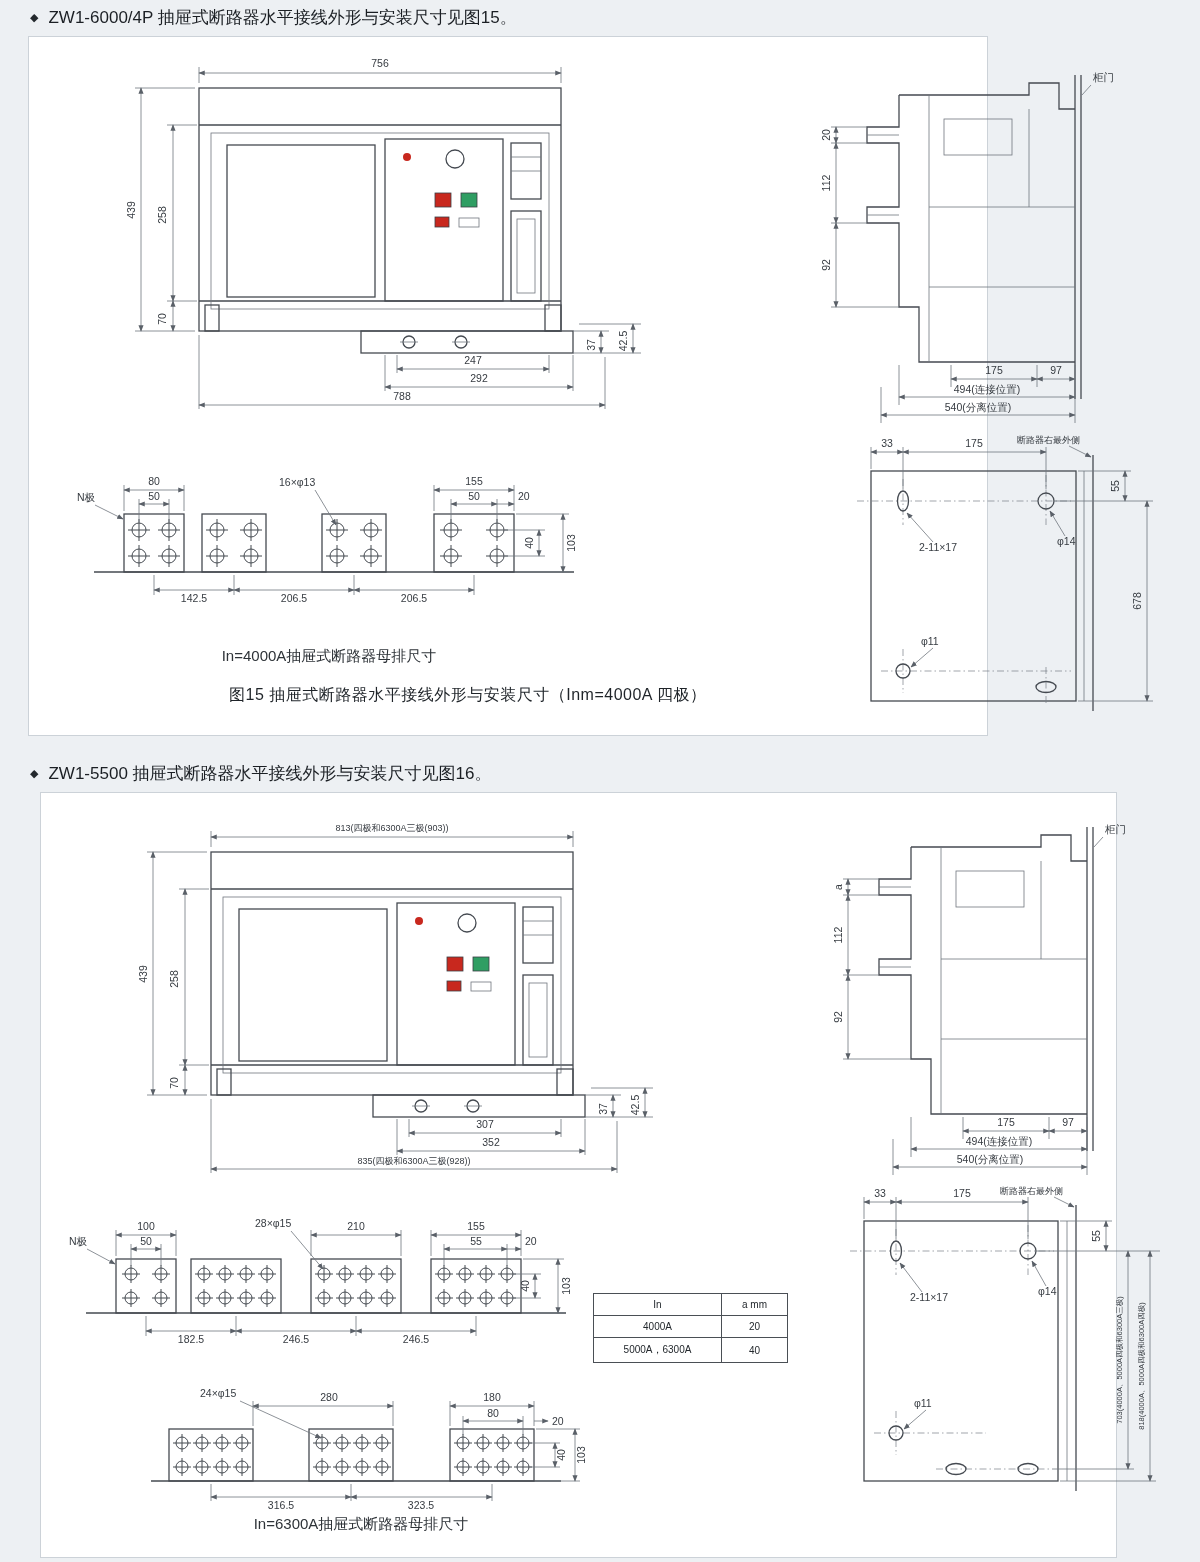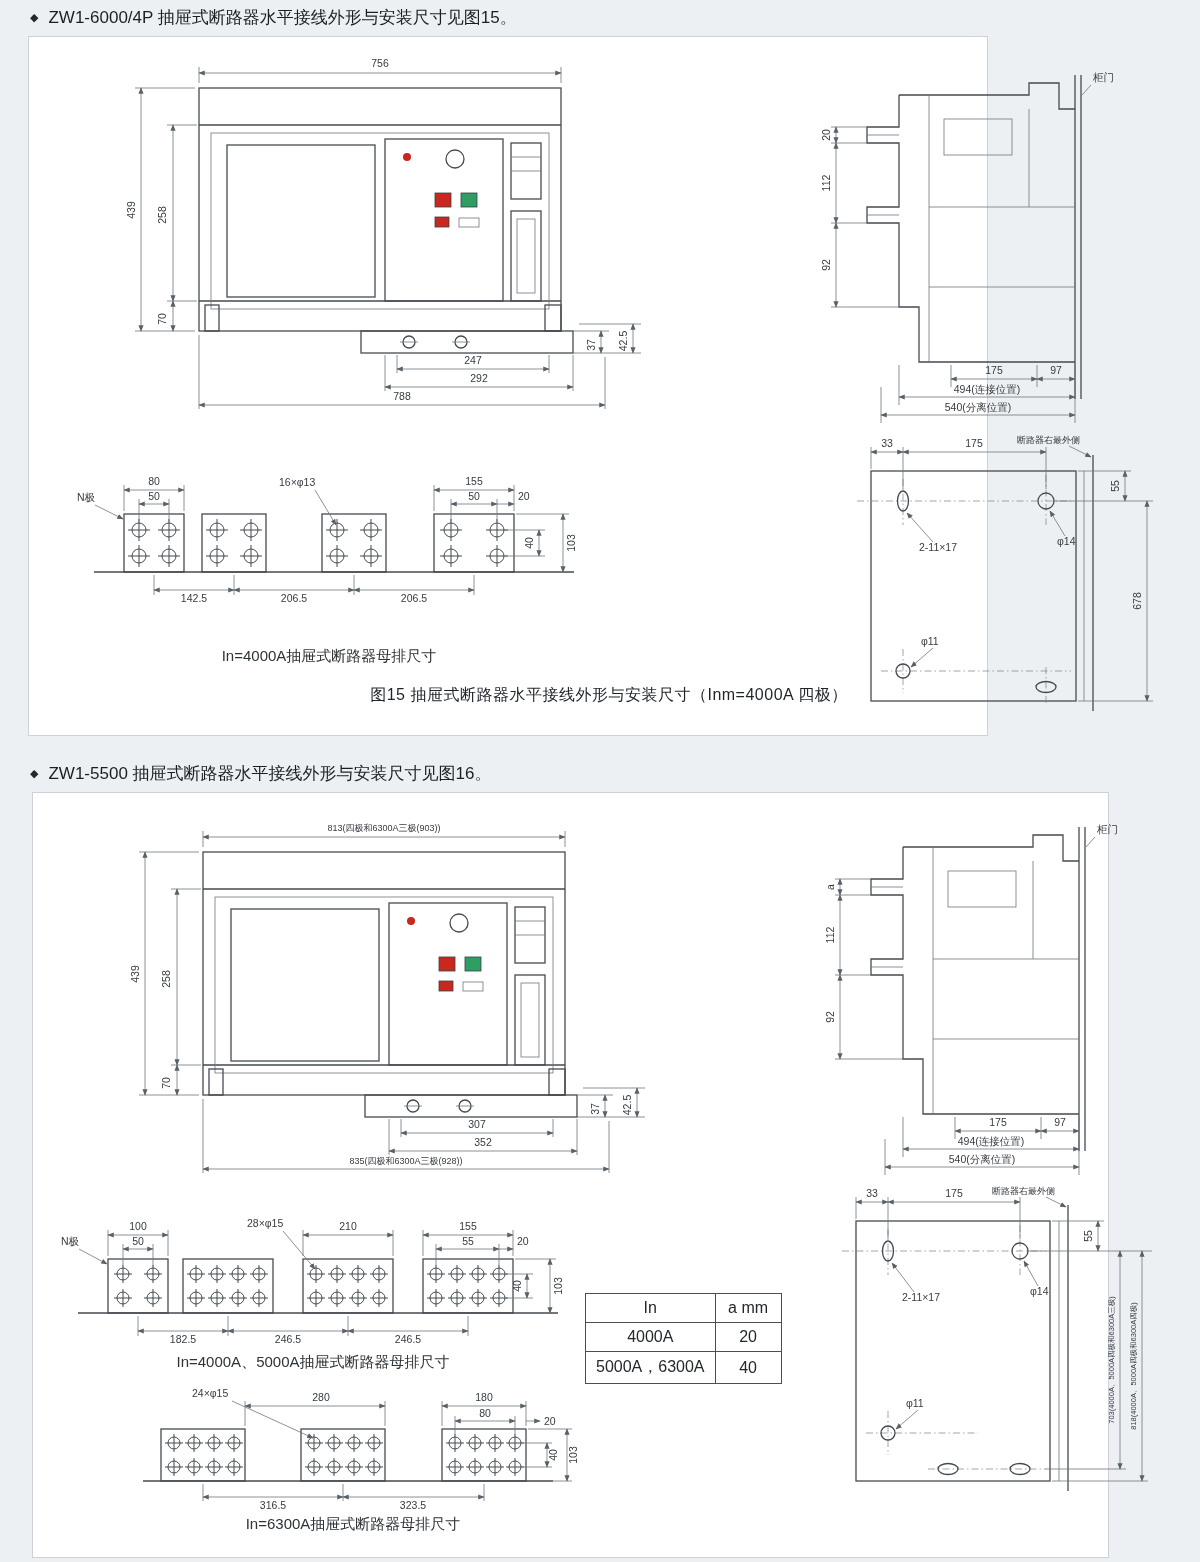--- a/index.html
+++ b/index.html
@@ -3,32 +3,32 @@
 <meta charset="utf-8">
 <style>
   *{box-sizing:border-box}
   body{margin:0;background:#edf0f3;font-family:"Liberation Sans","DejaVu Sans",sans-serif;color:#222}
   .page{position:relative;width:1200px;height:1562px;overflow:hidden}
   .heading{position:absolute;font-size:17px;color:#1b1f24;display:flex;align-items:center;gap:10px;white-space:nowrap}
   .bullet{font-size:11px;color:#23282d}
   .panel{position:absolute;background:#ffffff;border:1px solid #ccd2d8}
   .abs{position:absolute}
   .cap{position:absolute;text-align:center;font-size:15px;color:#2e3338}
-  .figcap{position:absolute;text-align:center;font-size:16px;color:#1f2429;letter-spacing:.5px}
+  .figcap{position:absolute;text-align:left;font-size:16px;color:#1f2429;letter-spacing:.5px}
   svg{overflow:visible}
   .ln{stroke:#454a51;stroke-width:1.3;fill:none;stroke-linejoin:miter}
   .thin{stroke:#70767e;stroke-width:.8;fill:none}
   .dim{stroke:#70767e;stroke-width:.8;fill:none}
   .dash{stroke:#7a8088;stroke-width:.7;fill:none;stroke-dasharray:7 3 1.5 3}
   text{font-family:"Liberation Sans","DejaVu Sans",sans-serif;font-size:10.5px;fill:#363b41}
   .t{text-anchor:middle}
   .ts{text-anchor:start}
   .tl{font-size:9px}
   .t7{font-size:7.5px}
-  .spec-table{position:absolute;border-collapse:collapse;font-size:16px;color:#23282d;background:#fff}
+  .spec-table{position:absolute;border-collapse:collapse;font-size:10px;color:#23282d;background:#fff}
   .spec-table th,.spec-table td{border:1px solid #4a4f55;padding:5px 10px;text-align:center;font-weight:normal}
   .spec-table th:first-child,.spec-table td:first-child{min-width:128px}
   .spec-table th:last-child,.spec-table td:last-child{min-width:66px}
 </style>
 </head>
 <body>
 
 <div class="page">
 
 <svg width="0" height="0" style="position:absolute">
@@ -276,21 +276,21 @@
   </svg>
 
   <div class="figcap" style="left:200px;top:648px;width:760px">图15 抽屉式断路器水平接线外形与安装尺寸（Inm=4000A 四极）</div>
 </div>
 
 <div class="heading" style="left:30px;top:762px">
   <span class="bullet">◆</span>
   <span>ZW1-5500 抽屉式断路器水平接线外形与安装尺寸见图16。</span>
 </div>
 
-<div class="panel" style="left:32px;top:792px;width:1077px;height:766px">
+<div class="panel" style="left:40px;top:792px;width:1077px;height:766px">
 
   <svg class="abs" style="left:20px;top:14px" width="640" height="370" viewBox="0 0 640 370">
     <g>
       <rect class="ln" x="150" y="45" width="362" height="243"></rect>
       <line class="ln" x1="150" y1="82" x2="512" y2="82"></line>
       <line class="ln" x1="150" y1="258" x2="512" y2="258"></line>
       <rect class="thin" x="162" y="90" width="338" height="176"></rect>
       <rect class="ln" x="178" y="102" width="148" height="152"></rect>
       <rect class="ln" x="336" y="96" width="118" height="162"></rect>
       <circle cx="358" cy="114" r="4" fill="#c8281e" stroke="none"></circle>
@@ -469,21 +469,20 @@
       <line class="thin" x1="415" y1="135" x2="415" y2="155"></line>
       <line class="dim" x1="85" y1="150" x2="175" y2="150" marker-start="url(#ar)" marker-end="url(#ar)"></line>
       <text class="t" x="130" y="162">182.5</text>
       <line class="dim" x1="175" y1="150" x2="295" y2="150" marker-start="url(#ar)" marker-end="url(#ar)"></line>
       <text class="t" x="235" y="162">246.5</text>
       <line class="dim" x1="295" y1="150" x2="415" y2="150" marker-start="url(#ar)" marker-end="url(#ar)"></line>
       <text class="t" x="355" y="162">246.5</text>
     </g>
   </svg>
 
-  <div class="cap" style="left:60px;top:560px;width:440px">In=4000A、5000A抽屉式断路器母排尺寸</div>
 
   <table class="spec-table" style="left:552px;top:500px">
     <thead>
       <tr>
         <th>In</th>
         <th>a mm</th>
       </tr>
     </thead>
     <tbody>
       <tr>

